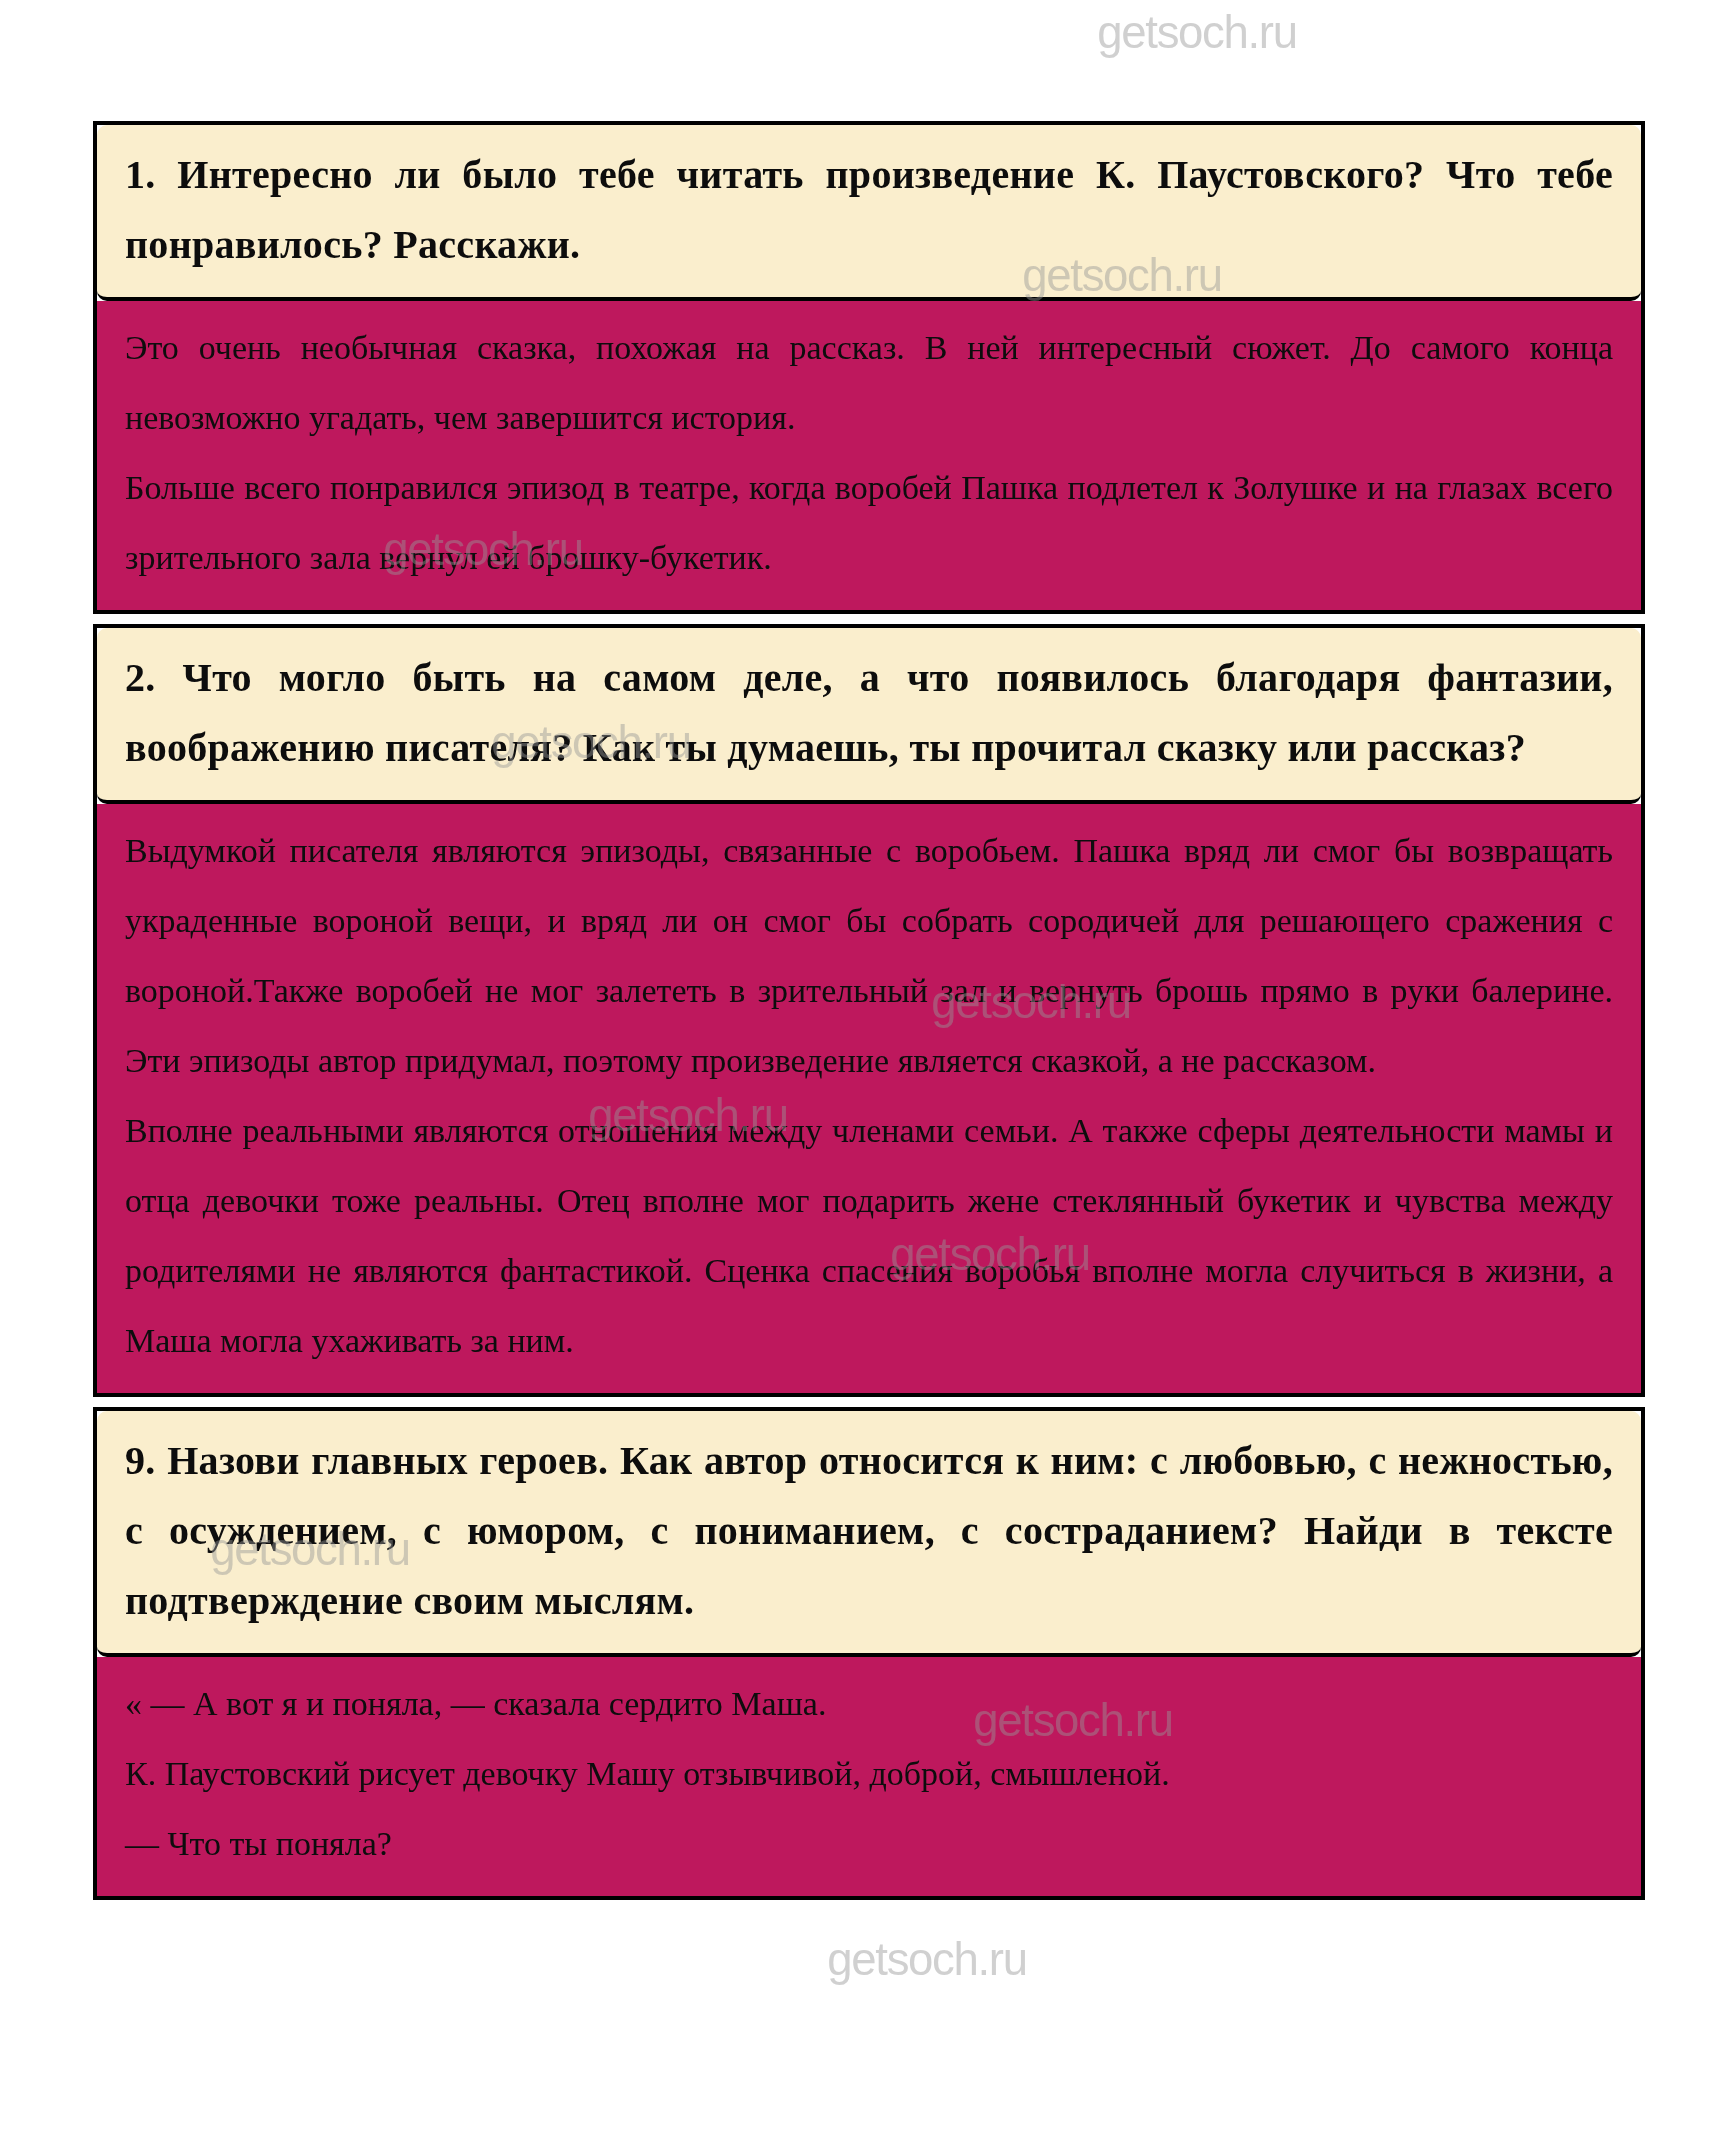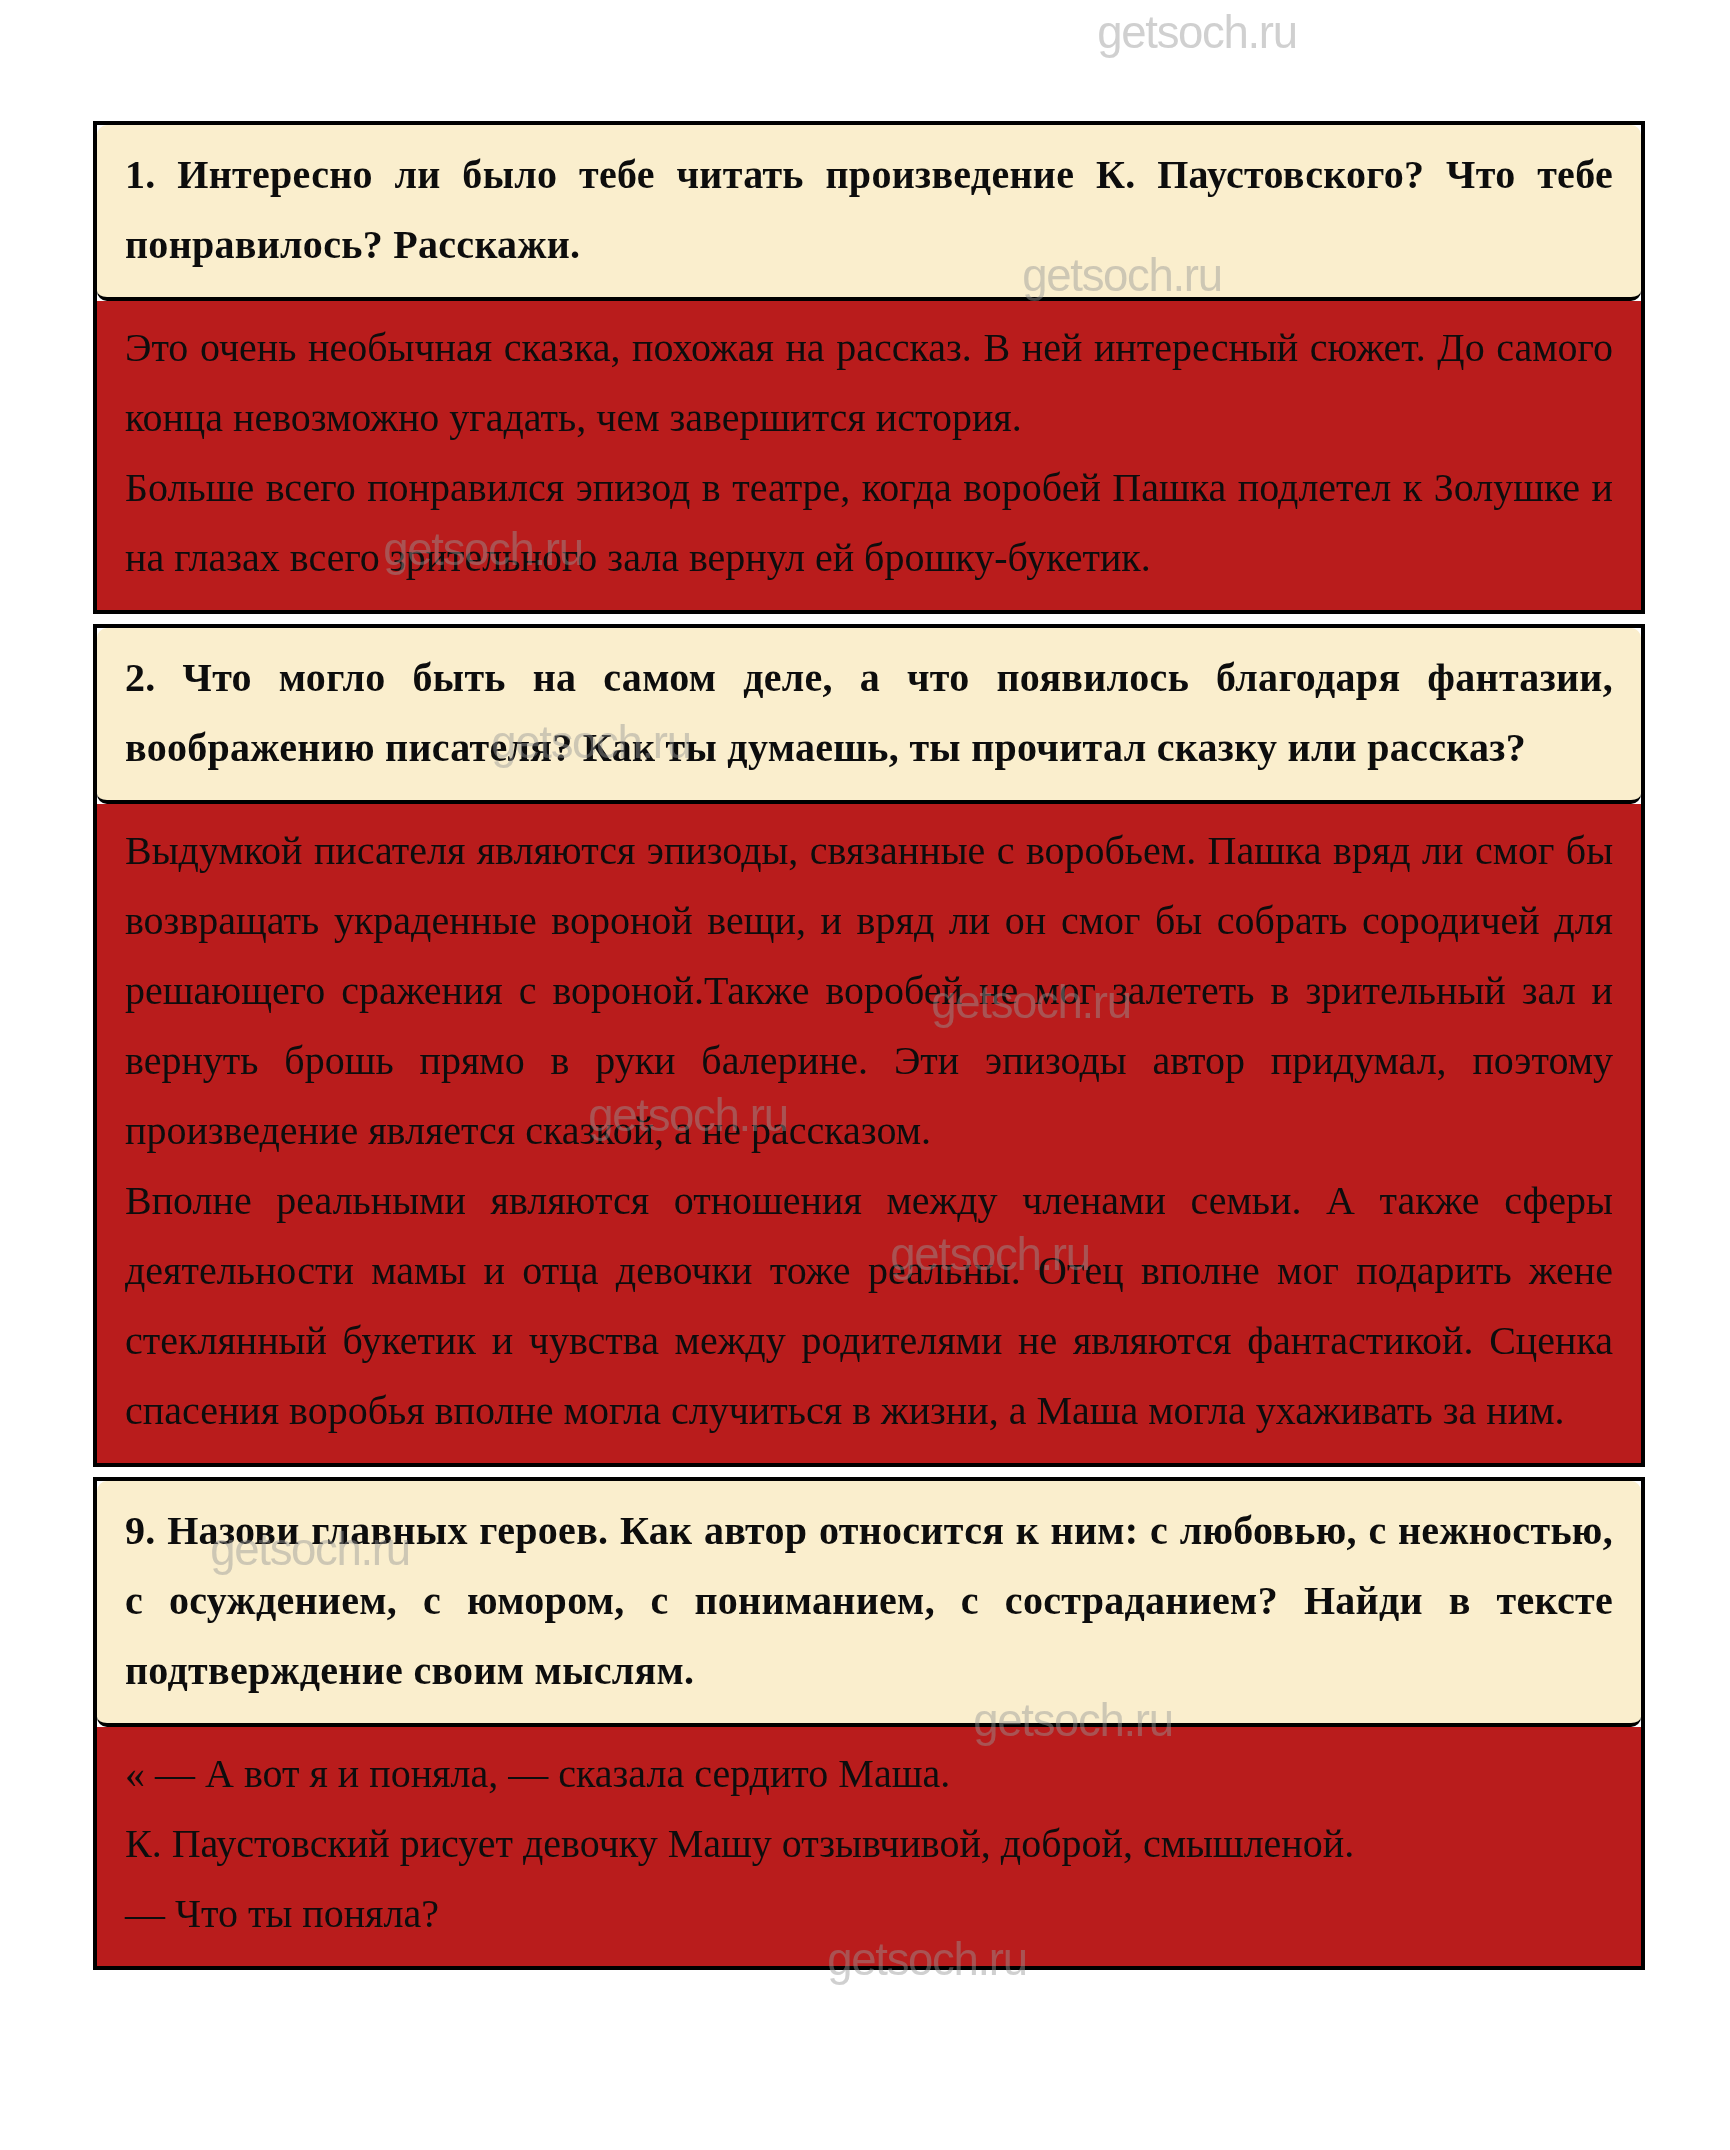--- a/index.html
+++ b/index.html
@@ -27,23 +27,23 @@
     border-bottom:4.9px solid #000000;
     padding:15.3px 28px 16.7px 28px;
     font-weight:700;
     font-size:40px;
     line-height:70px;
     text-align:justify;
     letter-spacing:0.3px;
     border-radius:10px;
   }
   .a {
-    background:#b91c1c;
+    background:#be185d;
     padding:12.5px 28px 16.7px 28px;
-    font-size:40px;
+    font-size:34px;
     line-height:70px;
     text-align:justify;
   }
   .a p { margin:0; }
   #watermarks { position:absolute; left:0; top:0; width:100%; height:100%; z-index:5; pointer-events:none;padding-left:12px; }
   .wm {
     position:absolute;
     transform:translate(-50%,-50%) scaleX(0.97);
     font-family:"Liberation Sans", sans-serif;
     font-size:47px;

